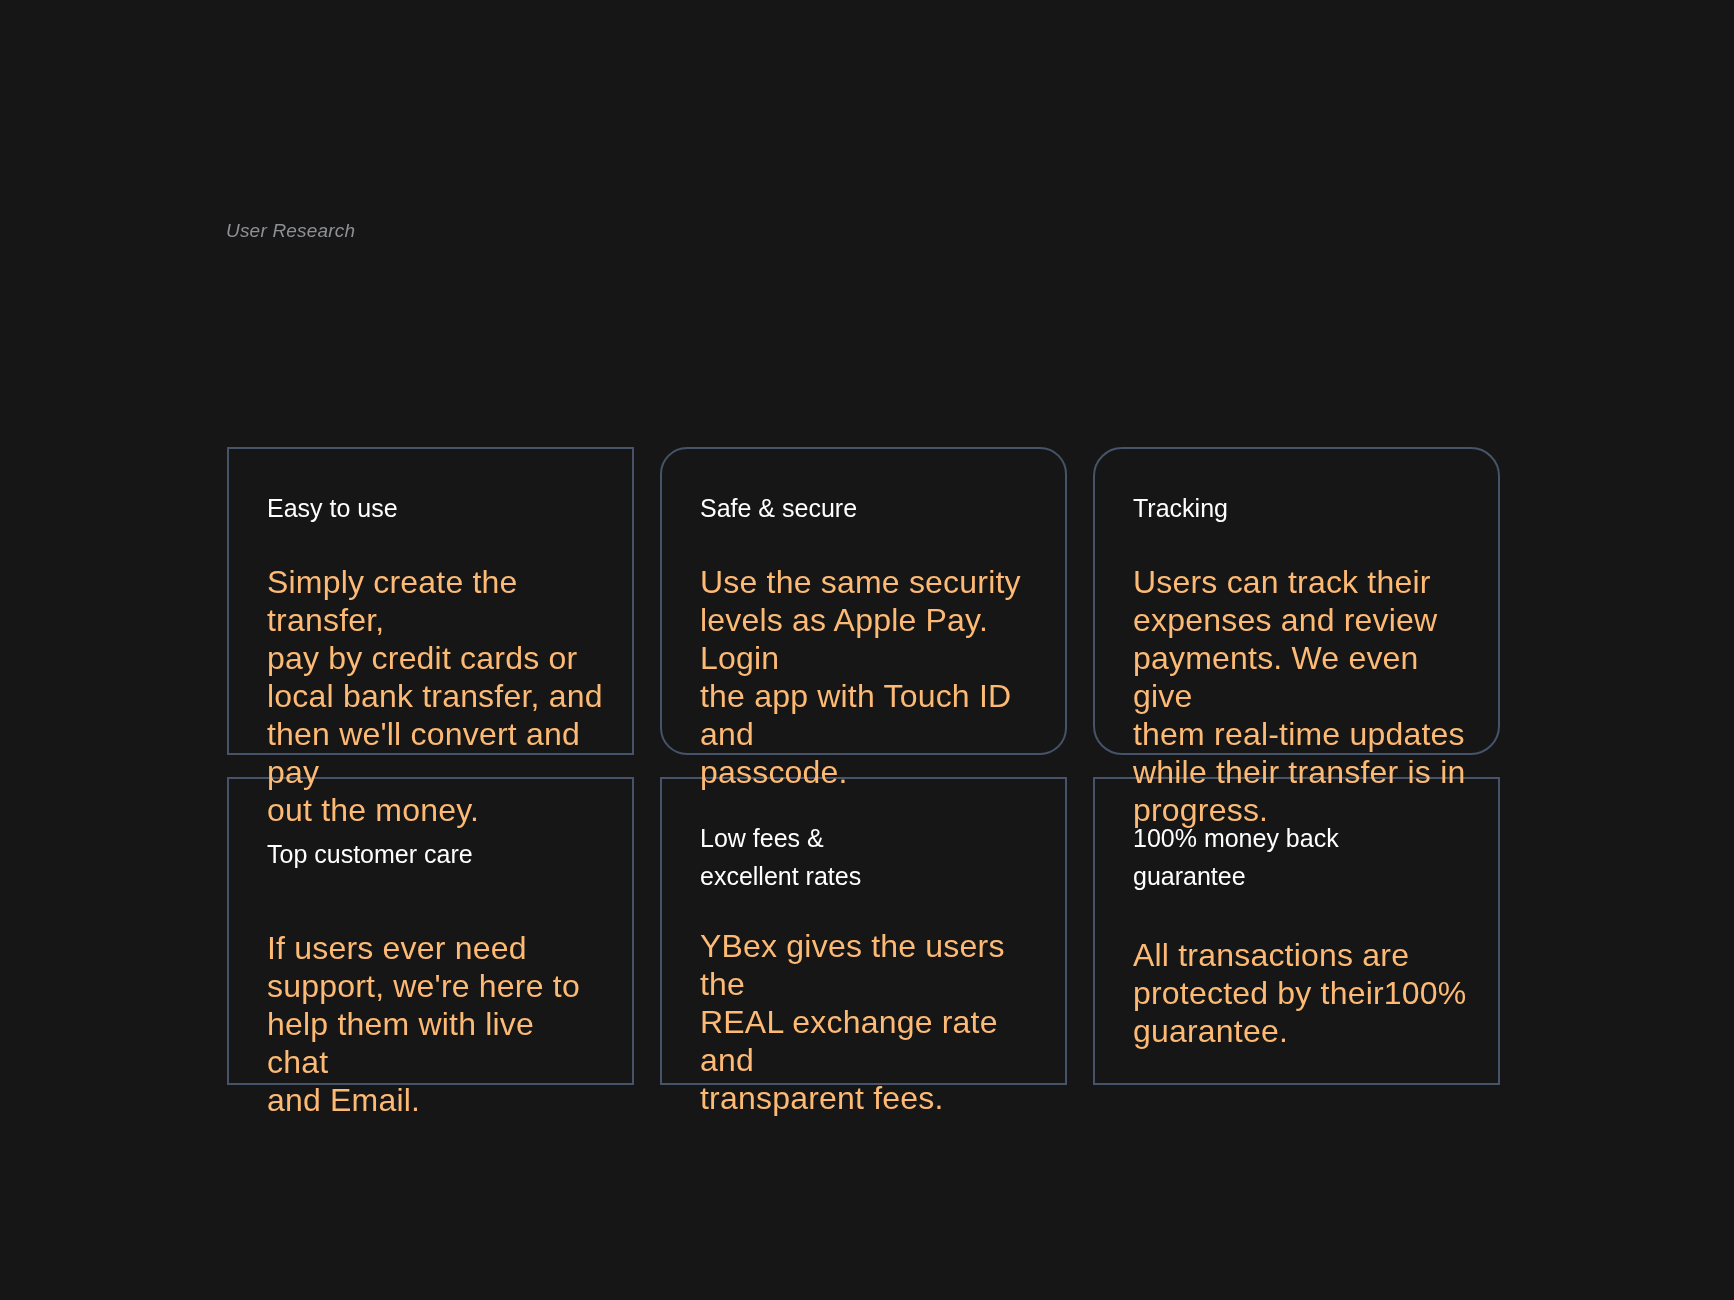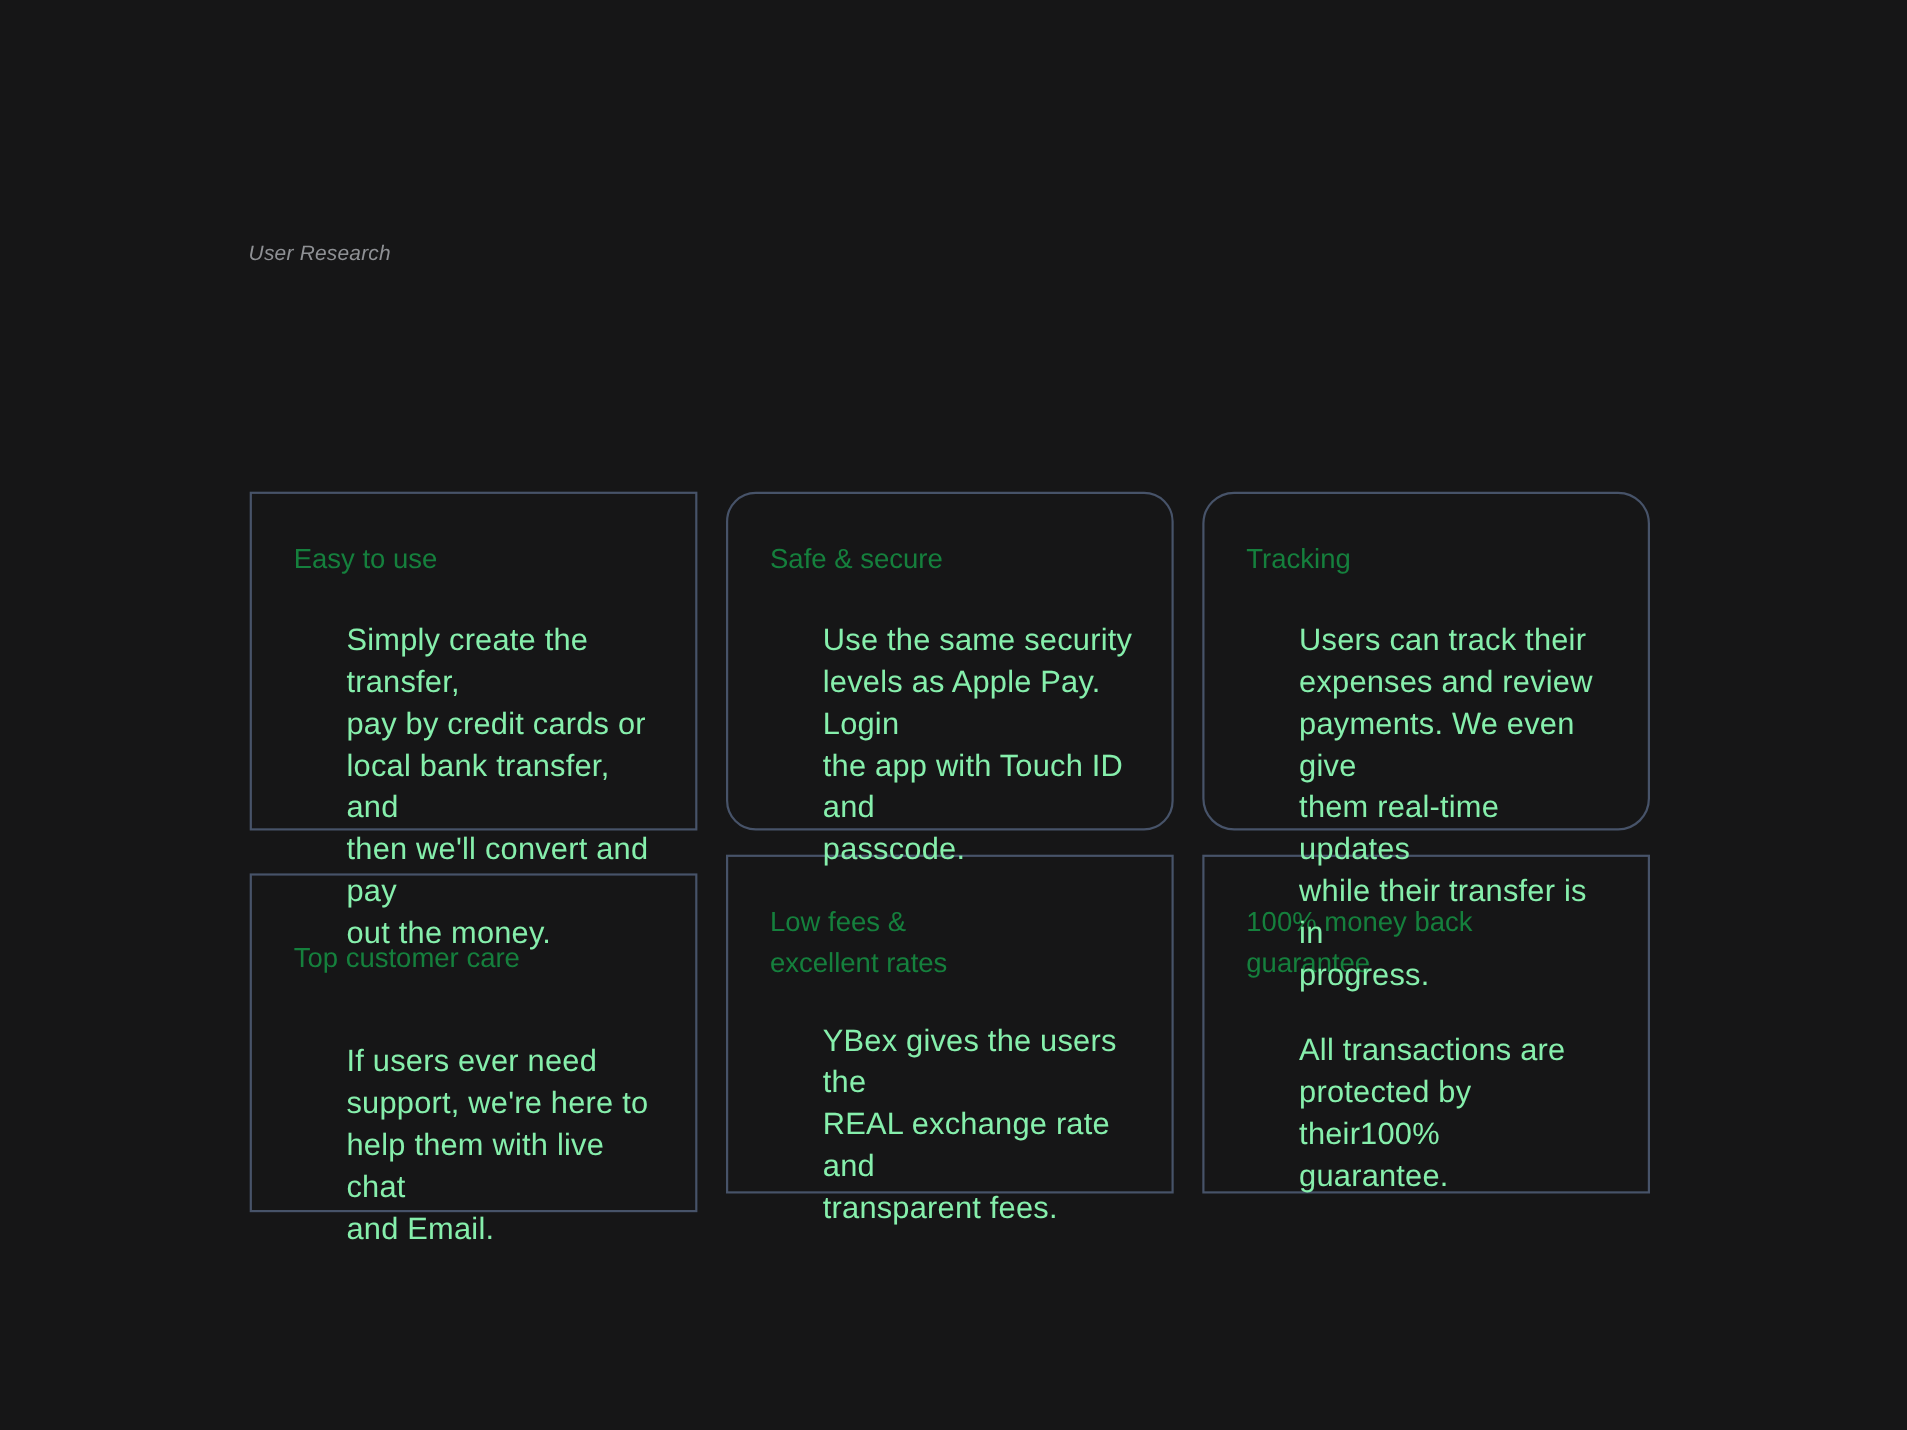--- a/index.html
+++ b/index.html
@@ -41,43 +41,42 @@
     height: 308px;
     border: 2px solid #475369;
     background: transparent;
     padding: 40px 28px 0 38px;
     overflow: visible;
   }
   
   .card.pos-1 { left: 227px;  top: 447px; }
   .card.pos-2 { left: 660px;  top: 447px; border-radius: 27px; }
   .card.pos-3 { left: 1093px; top: 447px; z-index: 2; border-radius: 29px; }
-  .card.pos-4 { left: 227px;  top: 794px; padding-top: 56px; }
+  .card.pos-4 { left: 227px;  top: 777px; padding-top: 56px; }
   .card.pos-5 { left: 660px;  top: 777px; }
   .card.pos-6 { left: 1093px; top: 777px; }
   .card-title {
     font-size: 25px;
     line-height: 38px;
     font-weight: 400;
-    color: #15803d;
+    color: #ffffff;
     white-space: pre-line;
     margin-bottom: 36px;
   }
   .pos-4 .card-title { margin-bottom: 56px; }
   .pos-5 .card-title { margin-bottom: 32px; }
   .pos-6 .card-title { margin-bottom: 41px; }
   .card-body {
     position: relative;
     z-index: 3;
-    font-size: 28px;
+    font-size: 32px;
     line-height: 38px;
     letter-spacing: 0.2px;
-    color: #86efac;
+    color: #fdba74;
     white-space: pre-line;
-    margin-left: 48px;
   }
 </style>
 </head>
 <body>
 
 <div class="stage">
 
   <div class="section-label">User Research</div>
 
 

